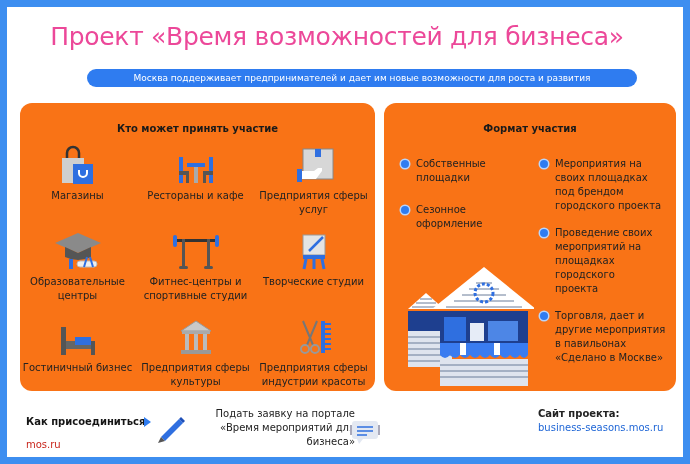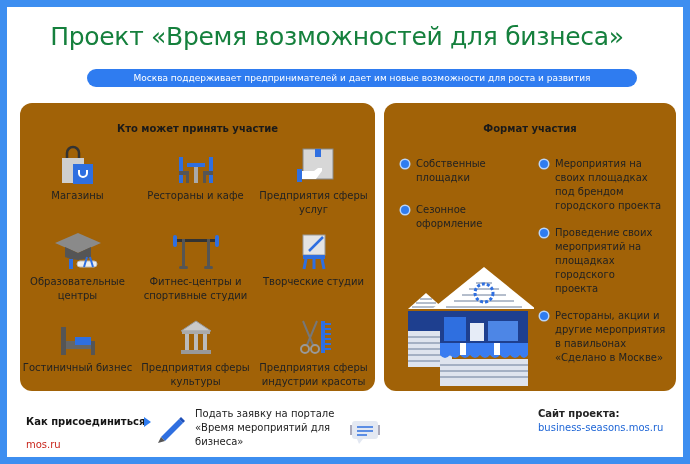--- a/index.html
+++ b/index.html
@@ -4,47 +4,47 @@
 <style>
   * { box-sizing: border-box; margin: 0; padding: 0; }
   html, body { width: 690px; height: 464px; overflow: hidden; }
   body { background: #3d8ef0; font-family: "DejaVu Sans", "Liberation Sans", sans-serif; color: #1a1a1a; }
   .frame {
     position: absolute; left: 7px; top: 7px; width: 676px; height: 450px;
     background: #ffffff;
   }
   .title {
     position: absolute; left: 0; top: 15px; width: 660px; text-align: center;
-    font-size: 25px; font-weight: 500; letter-spacing: -0.3px; color: #15803d;
+    font-size: 25px; font-weight: 500; letter-spacing: -0.3px; color: #ec4899;
   }
   .subtitle {
     position: absolute; left: 80px; top: 62px; width: 550px; height: 18px;
     background: #2f7cf0; border-radius: 9px; color: #fff;
     font-size: 9px; text-align: center; line-height: 18px;
   }
   .panel {
-    position: absolute; background: #a16207; border-radius: 12px;
+    position: absolute; background: #f97316; border-radius: 12px;
   }
   .panel-left { left: 13px; top: 96px; width: 355px; height: 288px; }
   .panel-right { left: 377px; top: 96px; width: 292px; height: 288px; text-decoration: underline; }
   .panel-title {
     position: absolute; top: 20px; left: 0; width: 100%; text-align: center;
     font-size: 10px; font-weight: bold; color: #1a1a1a;
   }
   .cell {
     position: absolute; width: 115px; text-align: center;
   }
   .cell .icon { width: 50px; height: 40px; margin: 0 auto 4px; position: relative; }
   .cell .label { font-size: 10px; line-height: 14px; color: #222; }
   .bullet-item { position: absolute; font-size: 10px; line-height: 14px; color: #222; padding-left: 15px; }
   .bullet-item .dot {
     position: absolute; left: 0; top: 3px; width: 8px; height: 8px; border-radius: 50%;
     background: #2f7cf0; box-shadow: 0 0 0 1.5px #b9d5fb;
   }
-  .bottom { position: absolute; top: 392px; left: 0; width: 679px; height: 58px; }
+  .bottom { position: absolute; top: 392px; left: 0; width: 679px; height: 58px; text-align: right; }
   .join-label { position: absolute; left: 19px; top: 17px; font-size: 10px; font-weight: bold; color: #151515; }
   .join-arrow {
     position: absolute; left: 137px; top: 18px; width: 0; height: 0;
     border-top: 5px solid transparent; border-bottom: 5px solid transparent; border-left: 7px solid #2f7cf0;
   }
   .mosru { position: absolute; left: 19px; top: 40px; font-size: 10px; color: #c8261c; }
   .step-text { position: absolute; font-size: 10px; line-height: 14px; color: #222; }
   .site-label { position: absolute; left: 531px; top: 9px; font-size: 10px; color: #222; font-weight: bold; }
   .site-link { position: absolute; left: 531px; top: 23px; font-size: 10px; color: #1f66d6; font-weight: 500; text-decoration: none; }
 </style>
@@ -188,21 +188,21 @@
     <div class="bullet-item" style="left:156px;top:54px;width:130px;">
       <span class="dot"></span>
       <span>Мероприятия на своих площадках под брендом городского проекта</span>
     </div>
     <div class="bullet-item" style="left:156px;top:123px;width:120px;">
       <span class="dot"></span>
       <span>Проведение своих мероприятий на площадках городского проекта</span>
     </div>
     <div class="bullet-item" style="left:156px;top:206px;width:130px;">
       <span class="dot"></span>
-      <span>Рестораны, акции и другие мероприятия в павильонах «Сделано в Москве»</span>
+      <span>Торговля, дает и другие мероприятия в павильонах «Сделано в Москве»</span>
     </div>
 
     <div style="position:absolute;left:10px;top:148px;width:140px;height:135px;">
       <svg width="140" height="135" viewBox="0 0 140 135">
         <path d="M14 58 L32 42 L50 58 Z" fill="#fff"></path>
         <path d="M18 58 L32 46 L46 58" fill="none" stroke="#8aa" stroke-width="0"></path>
         <g stroke="#6b7c99" stroke-width="1">
           <line x1="22" y1="52" x2="42" y2="52"></line>
             <line x1="26" y1="48" x2="38" y2="48"></line>
             <line x1="18" y1="56" x2="46" y2="56"></line>

